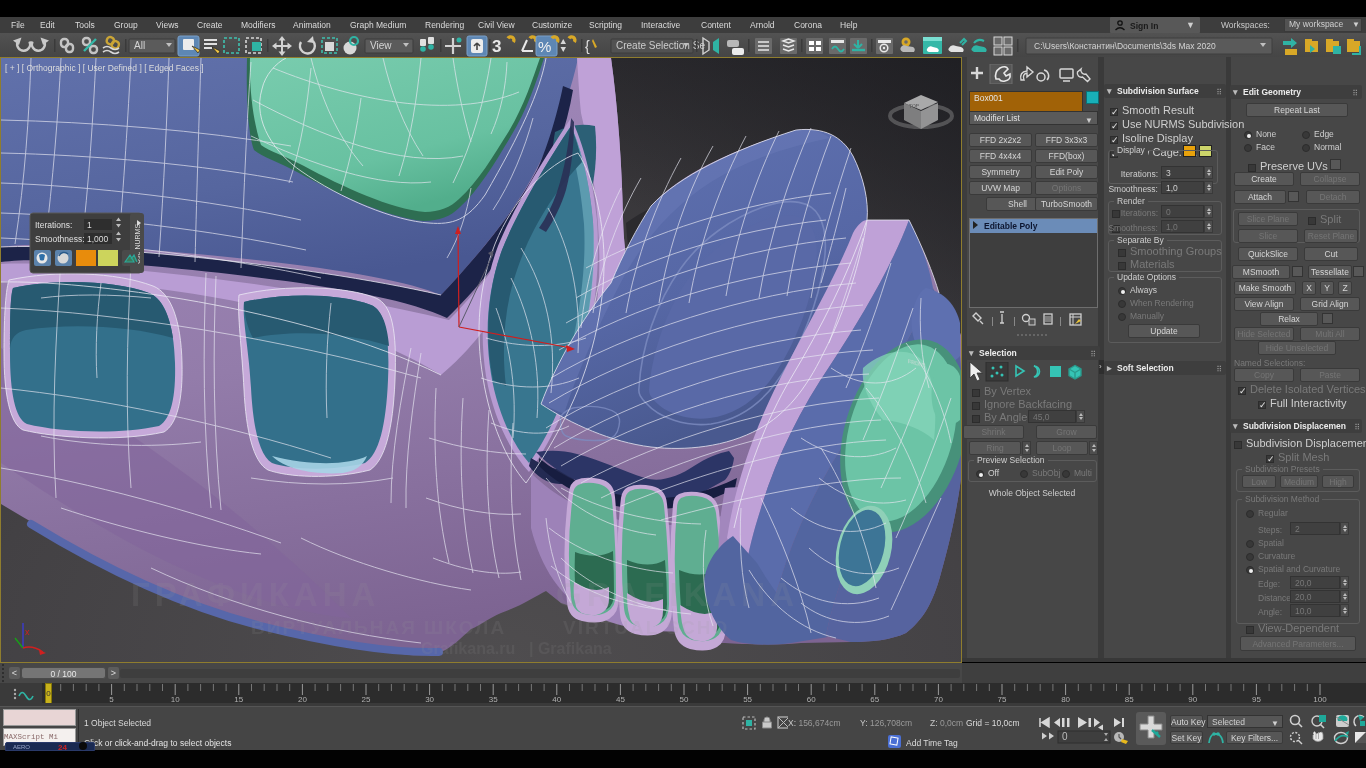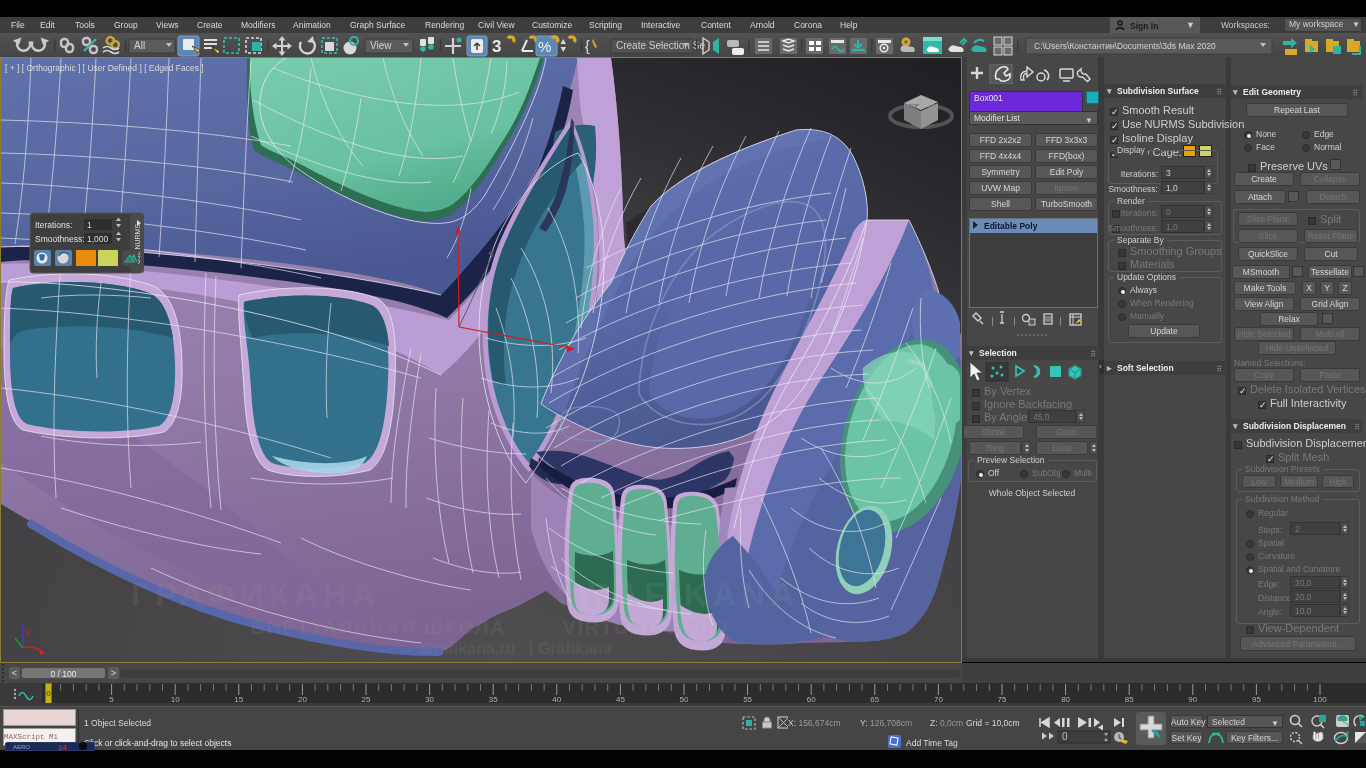--- a/index.html
+++ b/index.html
@@ -46,21 +46,21 @@
 <div id="app">
 <div class="abs" id="menubar">
 <span class="mi" style="left:11px">File</span>
 <span class="mi" style="left:40px">Edit</span>
 <span class="mi" style="left:75px">Tools</span>
 <span class="mi" style="left:114px">Group</span>
 <span class="mi" style="left:156px">Views</span>
 <span class="mi" style="left:197px">Create</span>
 <span class="mi" style="left:241px">Modifiers</span>
 <span class="mi" style="left:293px">Animation</span>
-<span class="mi" style="left:350px">Graph Surface</span>
+<span class="mi" style="left:350px">Graph Medium</span>
 <span class="mi" style="left:425px">Rendering</span>
 <span class="mi" style="left:478px">Civil View</span>
 <span class="mi" style="left:532px">Customize</span>
 <span class="mi" style="left:589px">Scripting</span>
 <span class="mi" style="left:641px">Interactive</span>
 <span class="mi" style="left:701px">Content</span>
 <span class="mi" style="left:750px">Arnold</span>
 <span class="mi" style="left:794px">Corona</span>
 <span class="mi" style="left:840px">Help</span>
 <div style="position:absolute;left:1110px;top:0px;width:90px;height:16px;background:#585858;border-radius:1px"></div>
@@ -598,32 +598,32 @@
 <path d="M9 3 v12 M3 9 h12" stroke="#d8d8d8" stroke-width="2.4"></path>
 <rect x="22" y="0" width="22" height="20" fill="#565656" stroke="#6e6e6e"></rect>
 <path d="M28 15 Q26 8 32 4 q6 -3 8 1 l-4 4 2 3 4 -2 q1 6 -5 7 q-4 1 -6 -2 z" fill="none" stroke="#e8e8e8" stroke-width="1.6"></path>
 <path d="M53 16 q-2 -8 6 -9 l0 -4 6 5 -6 5 0 -4 q-5 1 -3 7 z" fill="none" stroke="#d8d8d8" stroke-width="1.4"></path>
 <circle cx="73" cy="13" r="4" fill="none" stroke="#d8d8d8" stroke-width="1.5"></circle>
         <path d="M76 6 a6 6 0 0 1 3 10" stroke="#d8d8d8" stroke-width="1.5" fill="none"></path>
 <rect x="92" y="5" width="13" height="9" rx="1" fill="none" stroke="#d8d8d8" stroke-width="1.5"></rect>
         <path d="M95 17 h7" stroke="#d8d8d8" stroke-width="1.5"></path>
 <path d="M113 5 a4 4 0 0 0 5 5 l4 5 -2.5 2.5 -5 -4.5 a4 4 0 0 1 -5 -5 z" fill="none" stroke="#d8d8d8" stroke-width="1.4"></path>
 </svg>
-<div class="fld" style="left:7px;top:34px;width:114px;height:25px;background:#6d28d9;color:#e2e2e2;font-size:8.5px">Box001</div>
+<div class="fld" style="left:7px;top:34px;width:114px;height:25px;background:#a16207;color:#e2e2e2;font-size:8.5px">Box001</div>
 <div class="abs" style="left:124px;top:34px;width:13px;height:13px;background:#18b0b8;border:1px solid #0c7075"></div>
 <div class="fld" style="left:7px;top:54px;width:129px;height:14px;background:#5a5a5a;color:#e2e2e2;line-height:13px;font-size:8.5px">Modifier List<span style="position:absolute;right:4px;top:2px;font-size:8px;color:#ccc">▼</span></div>
 <div class="btn" style="left:7px;top:76px;width:63px;height:14px;line-height:13px">FFD 2x2x2</div>
 <div class="btn" style="left:73px;top:76px;width:63px;height:14px;line-height:13px">FFD 3x3x3</div>
 <div class="btn" style="left:7px;top:92px;width:63px;height:14px;line-height:13px">FFD 4x4x4</div>
 <div class="btn" style="left:73px;top:92px;width:63px;height:14px;line-height:13px">FFD(box)</div>
 <div class="btn" style="left:7px;top:108px;width:63px;height:14px;line-height:13px">Symmetry</div>
 <div class="btn" style="left:73px;top:108px;width:63px;height:14px;line-height:13px">Edit Poly</div>
 <div class="btn" style="left:7px;top:124px;width:63px;height:14px;line-height:13px">UVW Map</div>
-<div class="btn dis" style="left:73px;top:124px;width:63px;height:14px;line-height:13px">Ignore</div>
-<div class="btn" style="left:7px;top:140px;width:63px;height:14px;line-height:13px">Shell</div>
+<div class="btn dis" style="left:73px;top:124px;width:63px;height:14px;line-height:13px">Options</div>
+<div class="btn" style="left:24px;top:140px;width:63px;height:14px;line-height:13px">Shell</div>
 <div class="btn" style="left:73px;top:140px;width:63px;height:14px;line-height:13px">TurboSmooth</div>
 <div class="abs" style="left:7px;top:161px;width:129px;height:90px;background:#3e3e3e;border:1px solid #6e6e6e"></div>
 <div class="abs" style="left:8px;top:162px;width:127px;height:14px;background:#6b8cb8"></div>
 <div class="abs" style="left:11px;top:164px;width:0;height:0;border-left:5px solid #222;border-top:4px solid transparent;border-bottom:4px solid transparent"></div>
 <div class="abs" style="left:22px;top:164px;font-size:8.5px;color:#0d1630;font-weight:bold">Editable Poly</div>
 <svg class="abs" style="left:8px;top:254px" width="128" height="16" viewBox="0 0 128 16">
 <path d="M6 2 l5 5 -3 3 -5 -5 z M10 10 l3 3" stroke="#d0d0d0" stroke-width="1.4" fill="none"></path>
 <rect x="22" y="6" width="1" height="9" fill="#888"></rect>
 <path d="M32 3 v9 m-2 0 h4 m-4 -11 h4" stroke="#d0d0d0" stroke-width="1.3" fill="none"></path>
 <rect x="44" y="6" width="1" height="9" fill="#888"></rect>
@@ -733,21 +733,21 @@
 <div class="btn dis" style="left:276px;top:155px;width:60px;height:14px;line-height:13px">Slice Plane</div>
 <div class="chk dis" style="left:346px;top:157px"><i></i>Split</div>
 <div class="btn dis" style="left:276px;top:172px;width:60px;height:14px;line-height:13px">Slice</div>
 <div class="btn dis" style="left:342px;top:172px;width:54px;height:14px;line-height:13px">Reset Plane</div>
 <div class="btn" style="left:276px;top:190px;width:60px;height:14px;line-height:13px">QuickSlice</div>
 <div class="btn" style="left:342px;top:190px;width:54px;height:14px;line-height:13px">Cut</div>
 <div class="btn" style="left:270px;top:208px;width:58px;height:14px;line-height:13px">MSmooth</div>
 <div class="abs" style="left:330px;top:209px;width:11px;height:11px;background:#585858;border:1px solid #333"></div>
 <div class="btn" style="left:346px;top:208px;width:44px;height:14px;line-height:13px">Tessellate</div>
 <div class="abs" style="left:391px;top:209px;width:11px;height:11px;background:#585858;border:1px solid #333"></div>
-<div class="btn" style="left:272px;top:224px;width:62px;height:14px;line-height:13px">Make Tools</div>
+<div class="btn" style="left:272px;top:224px;width:62px;height:14px;line-height:13px">Make Smooth</div>
 <div class="btn" style="left:340px;top:224px;width:14px;height:14px;line-height:13px">X</div>
 <div class="btn" style="left:358px;top:224px;width:14px;height:14px;line-height:13px">Y</div>
 <div class="btn" style="left:376px;top:224px;width:14px;height:14px;line-height:13px">Z</div>
 <div class="btn" style="left:272px;top:240px;width:60px;height:14px;line-height:13px">View Align</div>
 <div class="btn" style="left:338px;top:240px;width:60px;height:14px;line-height:13px">Grid Align</div>
 <div class="btn" style="left:298px;top:255px;width:58px;height:14px;line-height:13px">Relax</div>
 <div class="abs" style="left:360px;top:256px;width:11px;height:11px;background:#585858;border:1px solid #333"></div>
 <div class="btn dis" style="left:272px;top:270px;width:60px;height:14px;line-height:13px">Hide Selected</div>
 <div class="btn dis" style="left:338px;top:270px;width:60px;height:14px;line-height:13px">Multi All</div>
 <div class="btn dis" style="left:296px;top:284px;width:78px;height:14px;line-height:13px">Hide Unselected</div>

